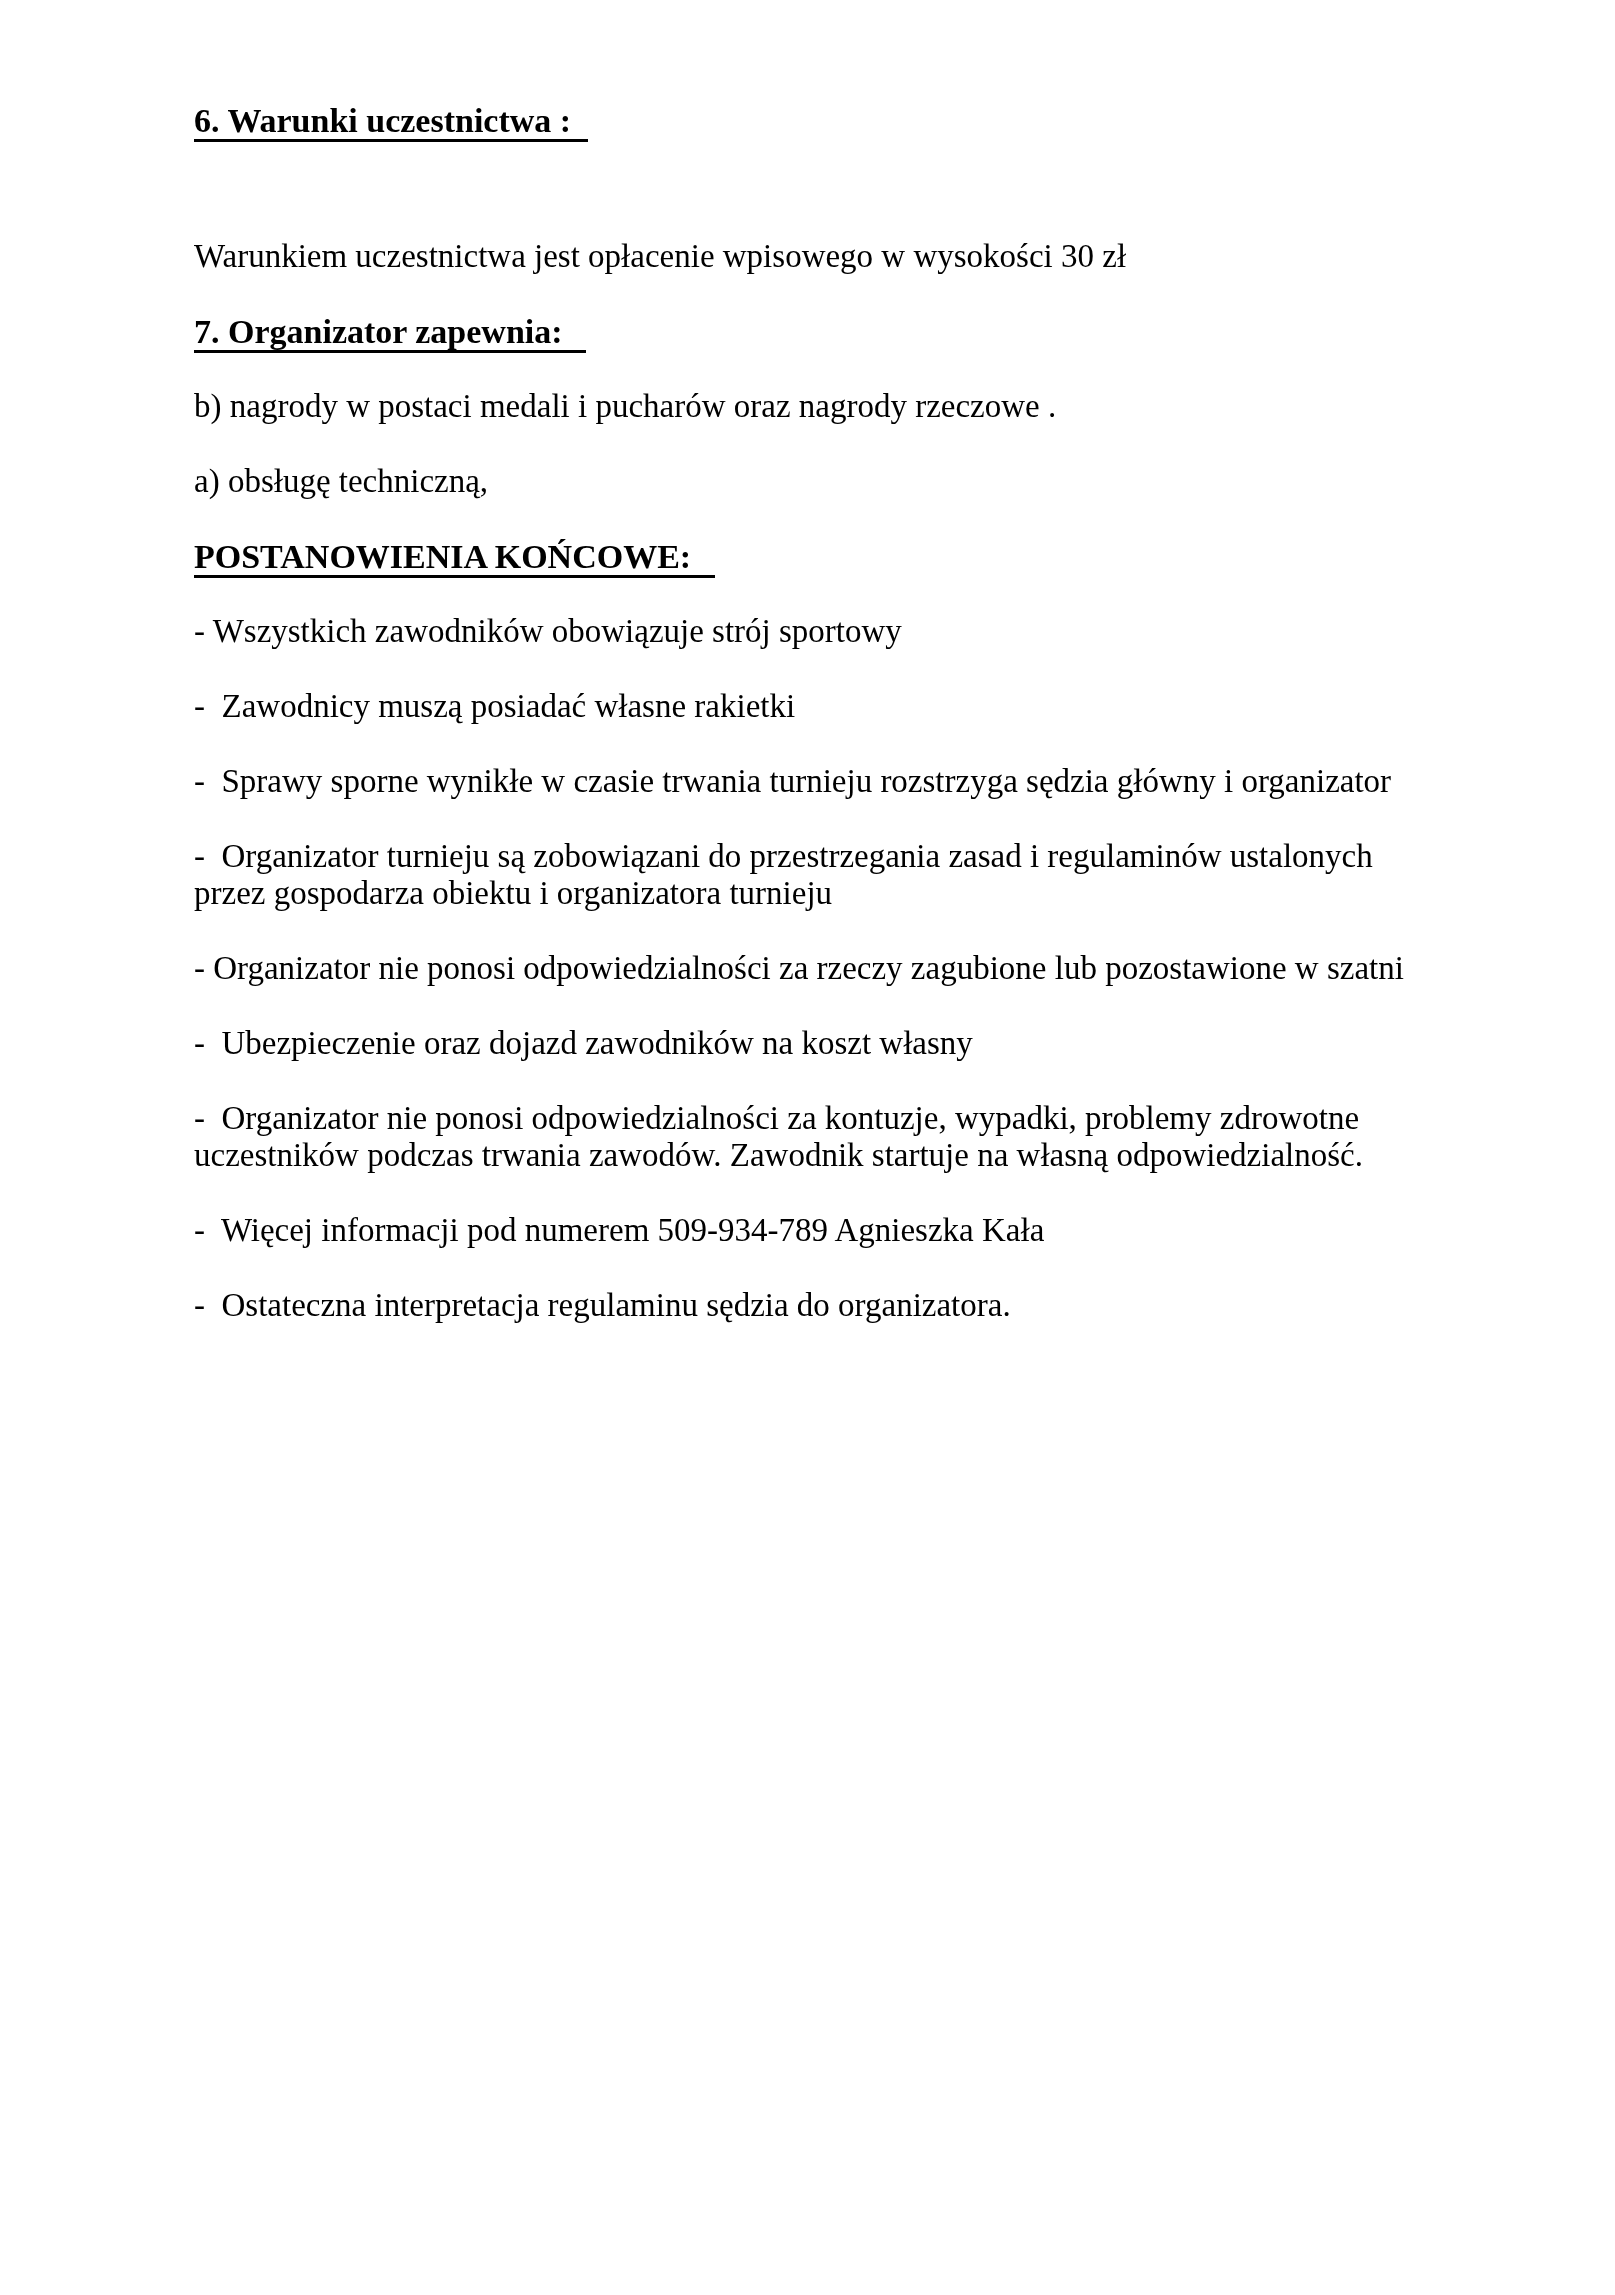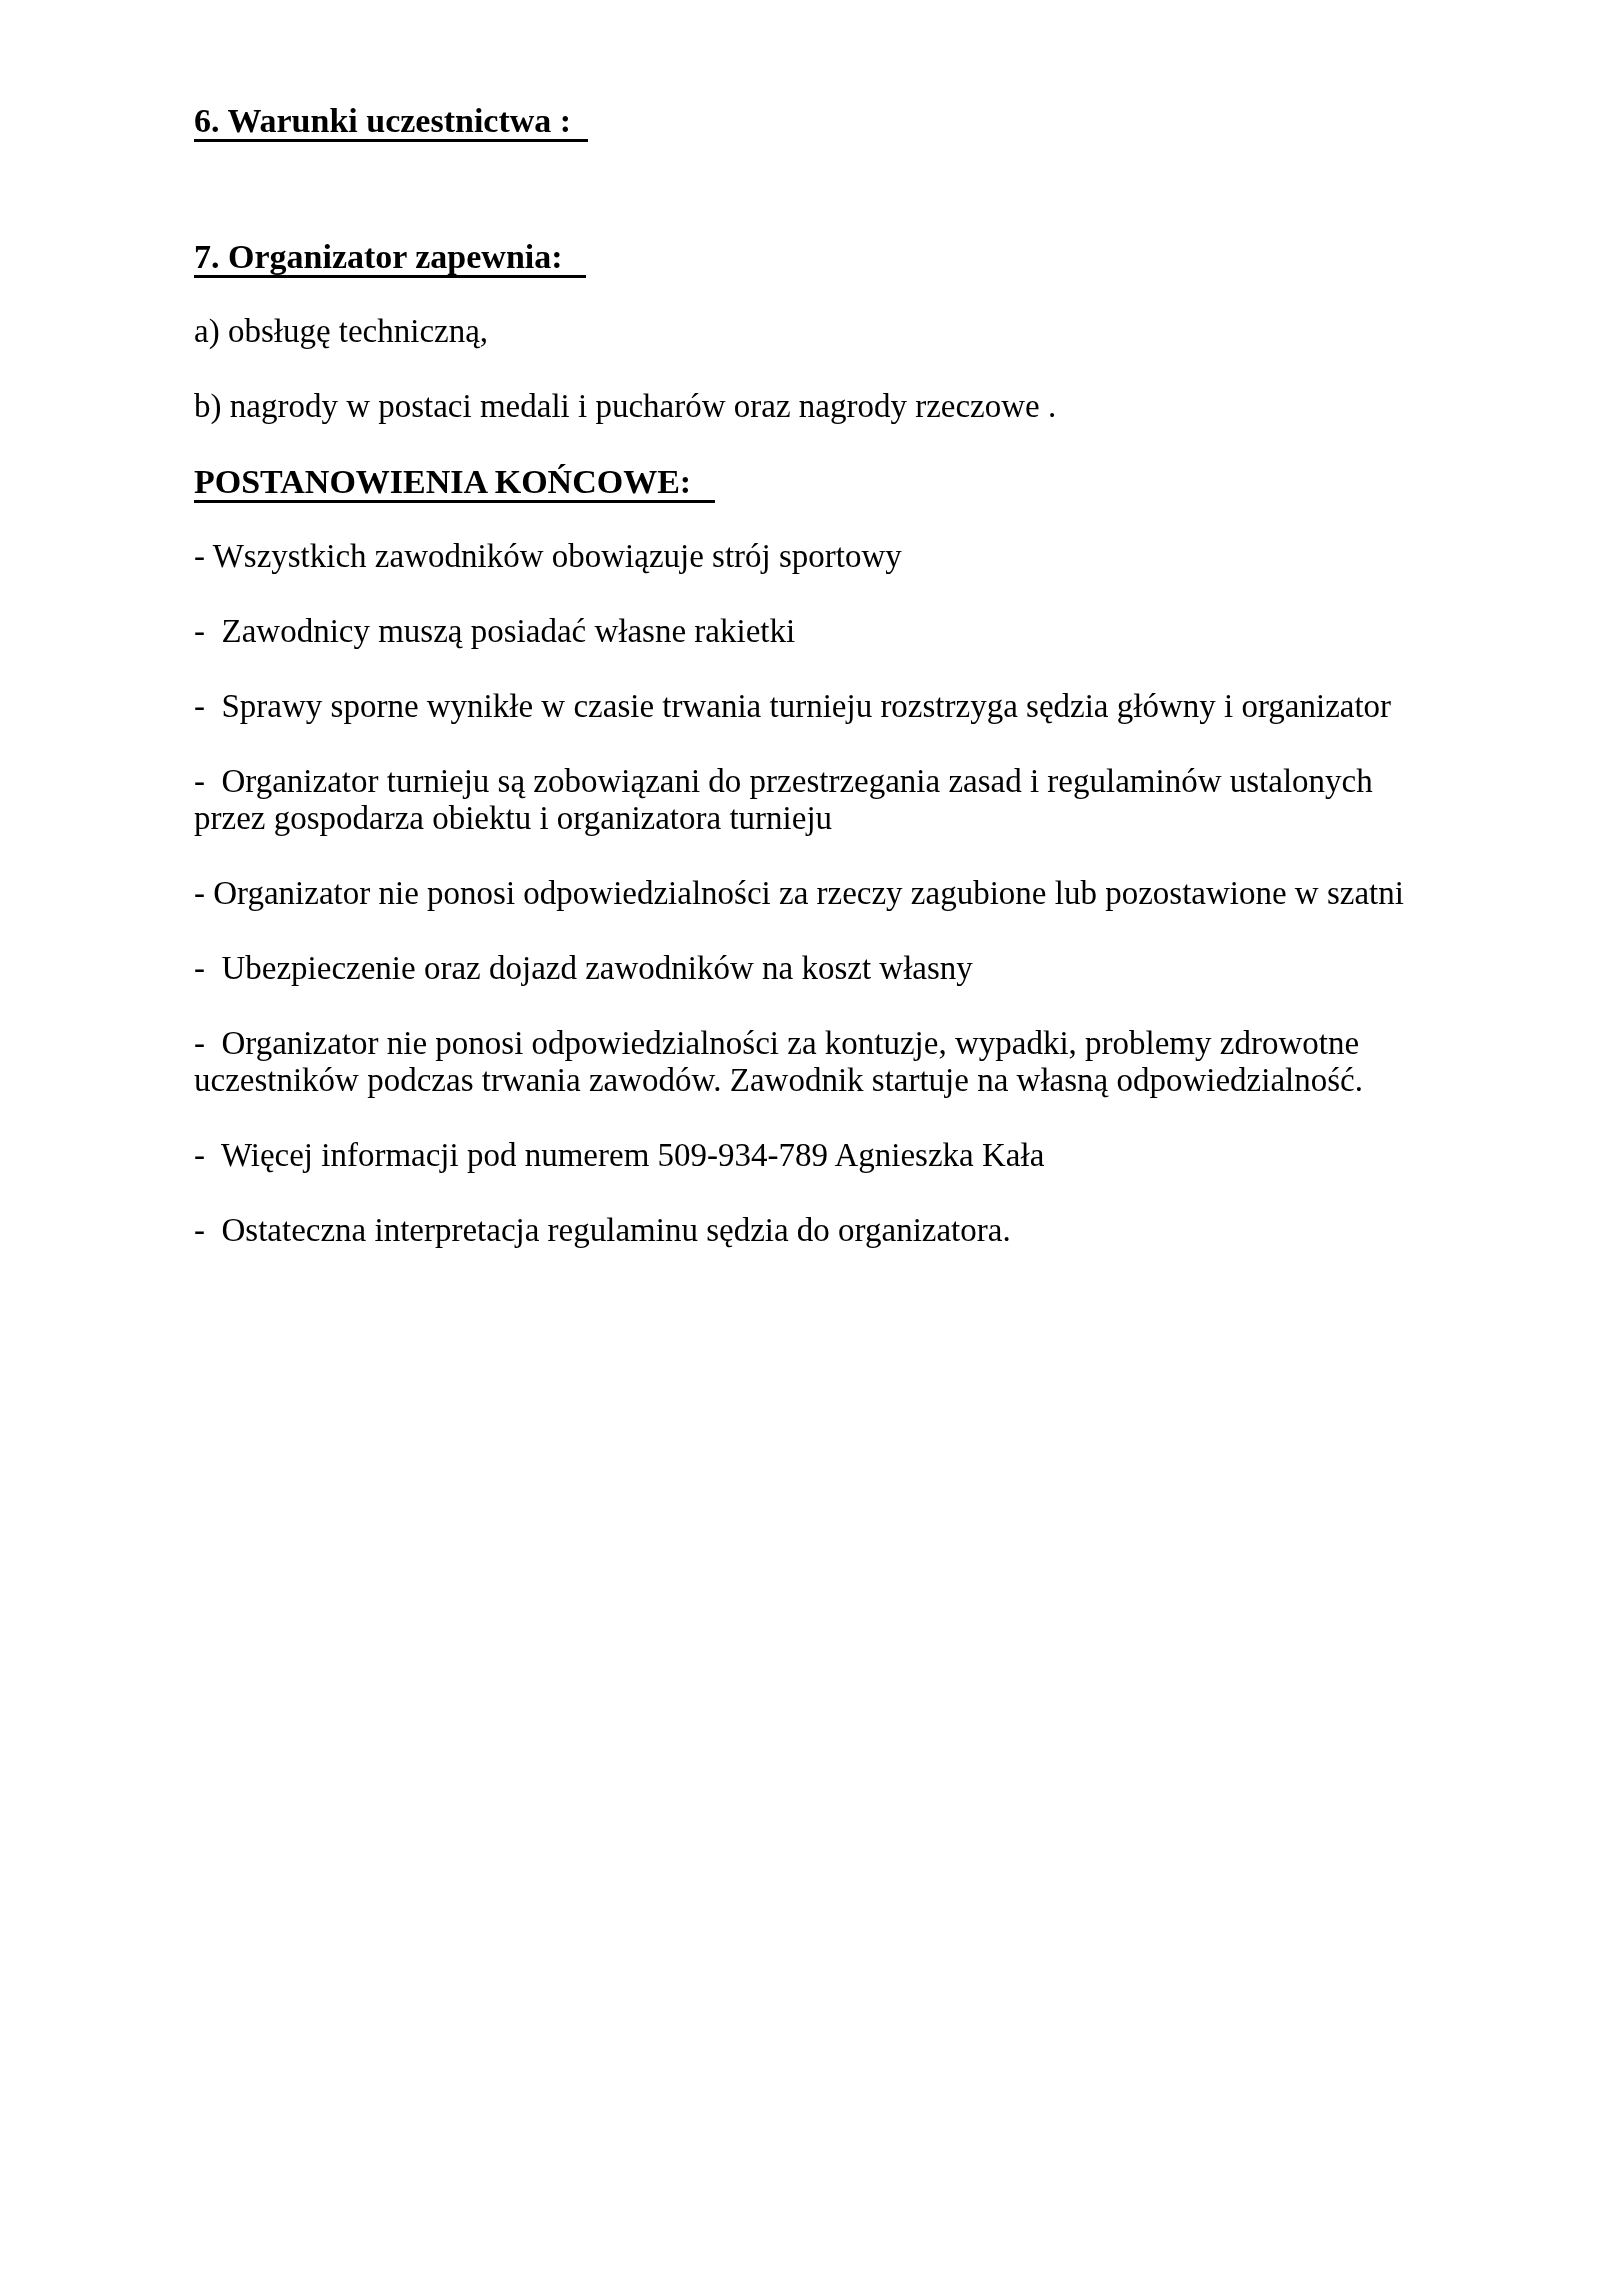--- a/index.html
+++ b/index.html
@@ -52,26 +52,27 @@
   .u-pad    { padding-right: 23.5px; }
 </style>
 </head>
 <body>
 
 <div class="page">
 
   <h2 class="first"><span class="u u-pad-sm">6. Warunki uczestnictwa :</span></h2>
 
 
+  <p>Warunkiem uczestnictwa jest opłacenie wpisowego w wysokości 30 zł</p>
 
   <h2 class="sect"><span class="u u-pad">7. Organizator zapewnia:</span></h2>
 
+  <p>b) nagrody w postaci medali i pucharów oraz nagrody rzeczowe .</p>
+
   <p>a) obsługę techniczną,</p>
-
-  <p>b) nagrody w postaci medali i pucharów oraz nagrody rzeczowe .</p>
 
   <h2 class="sect"><span class="u u-pad">POSTANOWIENIA KOŃCOWE:</span></h2>
 
   <p>- Wszystkich zawodników obowiązuje strój sportowy</p>
   <p>-  Zawodnicy muszą posiadać własne rakietki</p>
   <p>-  Sprawy sporne wynikłe w czasie trwania turnieju rozstrzyga sędzia główny i organizator</p>
   <p>-  Organizator turnieju są zobowiązani do przestrzegania zasad i regulaminów ustalonych
 przez gospodarza obiektu i organizatora turnieju</p>
   <p>- Organizator nie ponosi odpowiedzialności za rzeczy zagubione lub pozostawione w szatni</p>
   <p>-  Ubezpieczenie oraz dojazd zawodników na koszt własny</p>

